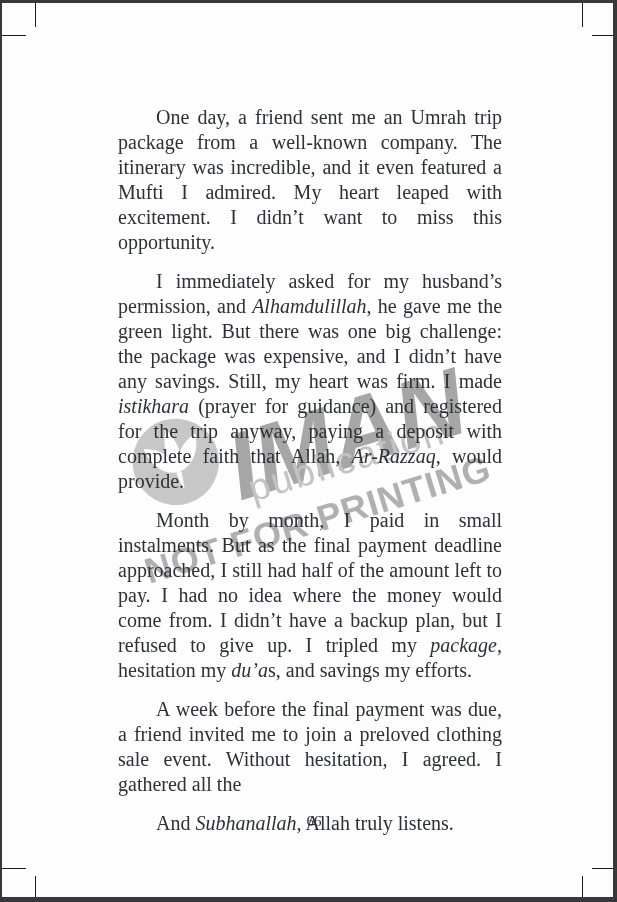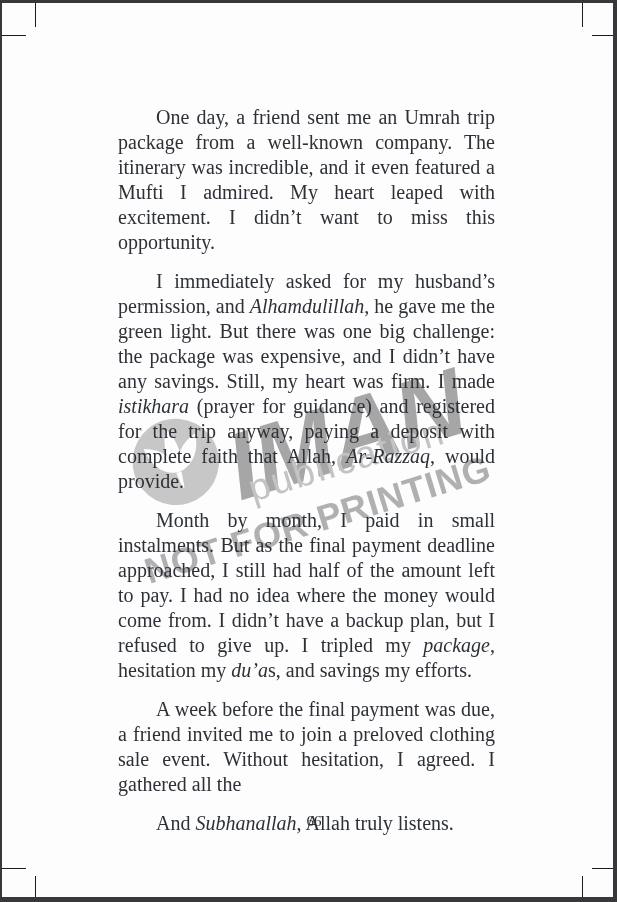--- a/index.html
+++ b/index.html
@@ -37,21 +37,21 @@
   .cm-br-h{left:592px;top:868px;width:23px;height:1px;}
   .cm-br-v{left:582px;top:876px;width:1px;height:24px;}
   
   .text-block{
     position:absolute;left:118px;top:105px;width:392px;
     z-index:2;
     font-size:20px;line-height:25px;
     color:var(--body-text);
     text-align:justify;
   }
-  .text-block p{margin:0 15px 14px 0;text-indent:38px;}
+  .text-block p{margin:0 8px 14px 0;text-indent:38px;}
   .text-block i{}
   
   .folio{
     position:absolute;left:118px;top:812px;width:392px;
     text-align:center;font-size:15px;line-height:18px;
     color:var(--body-text);z-index:2;
   }
   
   .watermark{
     position:absolute;left:100px;top:345px;width:420px;height:250px;

